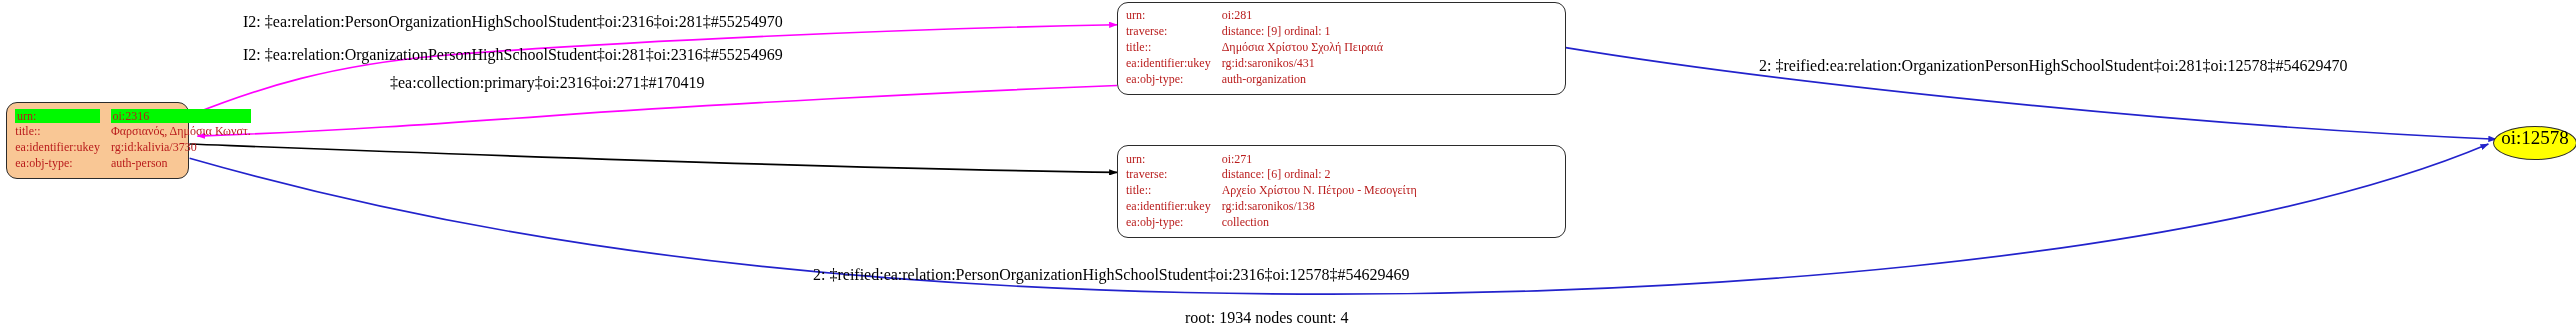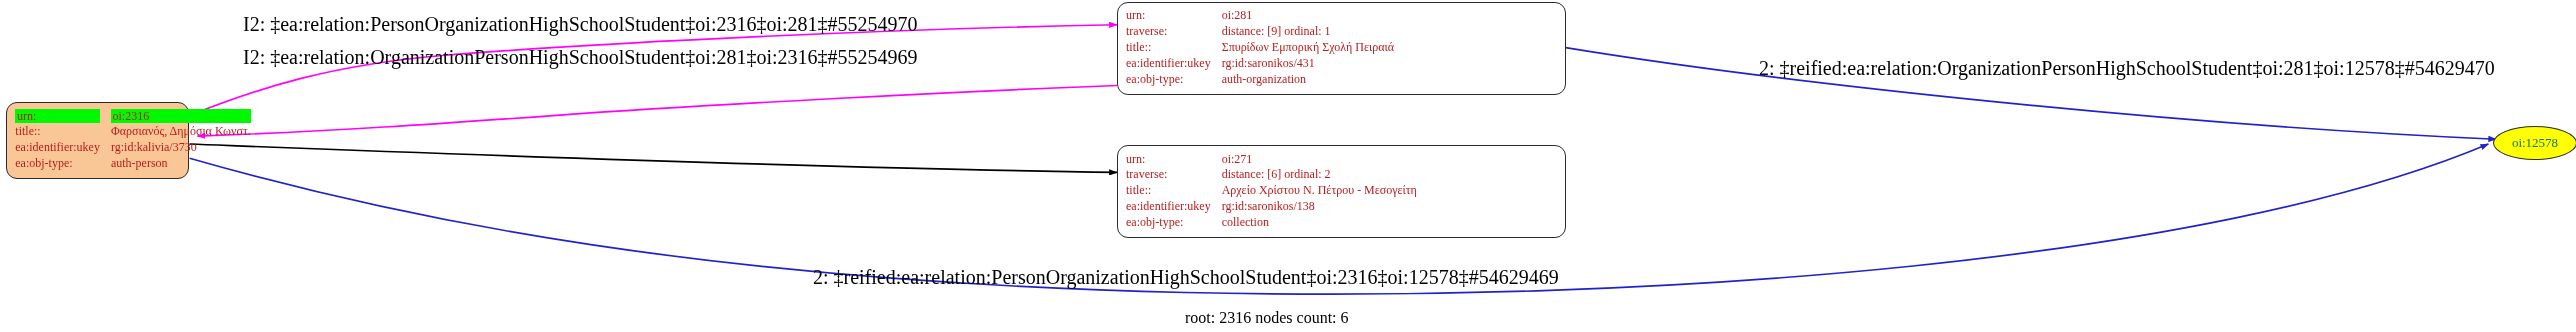--- a/index.html
+++ b/index.html
@@ -54,34 +54,34 @@
     background: #00f900;
     display: block;
     padding: 0 1.6px;
   }
   .hl.k { padding-right: 4.7px; }
 
   
   .ellipse-node {
     position: absolute;
     display: flex;
-    align-items: center;
+    align-items: flex-start;
     justify-content: center;
     border: 1.3px solid #2b2b2b;
     border-radius: 50%;
     background: #ffff00;
-    font-size: 13px;
-    color: #0f766e;
+    font-size: 19px;
+    color: #000000;
     white-space: nowrap;
   }
 
   
   .edge-label {
     position: absolute;
-    font-size: 20px;
+    font-size: 16px;
     color: #000000;
     white-space: nowrap;
     line-height: 1;
   }
   .graph-caption {
     position: absolute;
     font-size: 16px;
     color: #000000;
     white-space: nowrap;
     line-height: 1;
@@ -149,21 +149,21 @@
           <tr>
         <td class="k">urn:</td>
         <td class="v">oi:281</td>
       </tr>
       <tr>
         <td class="k">traverse:</td>
         <td class="v">distance: [9]     ordinal: 1</td>
       </tr>
       <tr>
         <td class="k">title::</td>
-        <td class="v">Σπυρίδων Εμπορική Σχολή Πειραιά</td>
+        <td class="v">Δημόσια Χρίστου Σχολή Πειραιά</td>
       </tr>
       <tr>
         <td class="k">ea:identifier:ukey</td>
         <td class="v">rg:id:saronikos/431</td>
       </tr>
       <tr>
         <td class="k">ea:obj-type:</td>
         <td class="v">auth-organization</td>
       </tr>
     </tbody>
@@ -198,21 +198,22 @@
   </div>
 
   <div class="ellipse-node" style="left:2493px; top:126px; width:82px; height:32px;">
     <span>oi:12578</span>
   </div>
 
   <div class="edge-label" style="left: 243px; top: 14.2px;">I2: ‡ea:relation:PersonOrganizationHighSchoolStudent‡oi:2316‡oi:281‡#55254970</div>
 
   <div class="edge-label" style="left: 243px; top: 47px;">I2: ‡ea:relation:OrganizationPersonHighSchoolStudent‡oi:281‡oi:2316‡#55254969</div>
 
+  <div class="edge-label" style="left: 390px; top: 75px;">‡ea:collection:primary‡oi:2316‡oi:271‡#170419</div>
 
   <div class="edge-label" style="left: 1759px; top: 58px;">2: ‡reified:ea:relation:OrganizationPersonHighSchoolStudent‡oi:281‡oi:12578‡#54629470</div>
 
   <div class="edge-label" style="left: 813px; top: 267px;">2: ‡reified:ea:relation:PersonOrganizationHighSchoolStudent‡oi:2316‡oi:12578‡#54629469</div>
 
-  <div class="graph-caption" style="left: 1185px; top: 310px;">root: 2316 nodes count: 6</div>
+  <div class="graph-caption" style="left: 1185px; top: 310px;">root: 1934 nodes count: 4</div>
 
 </div>
 
 
 </body></html>

